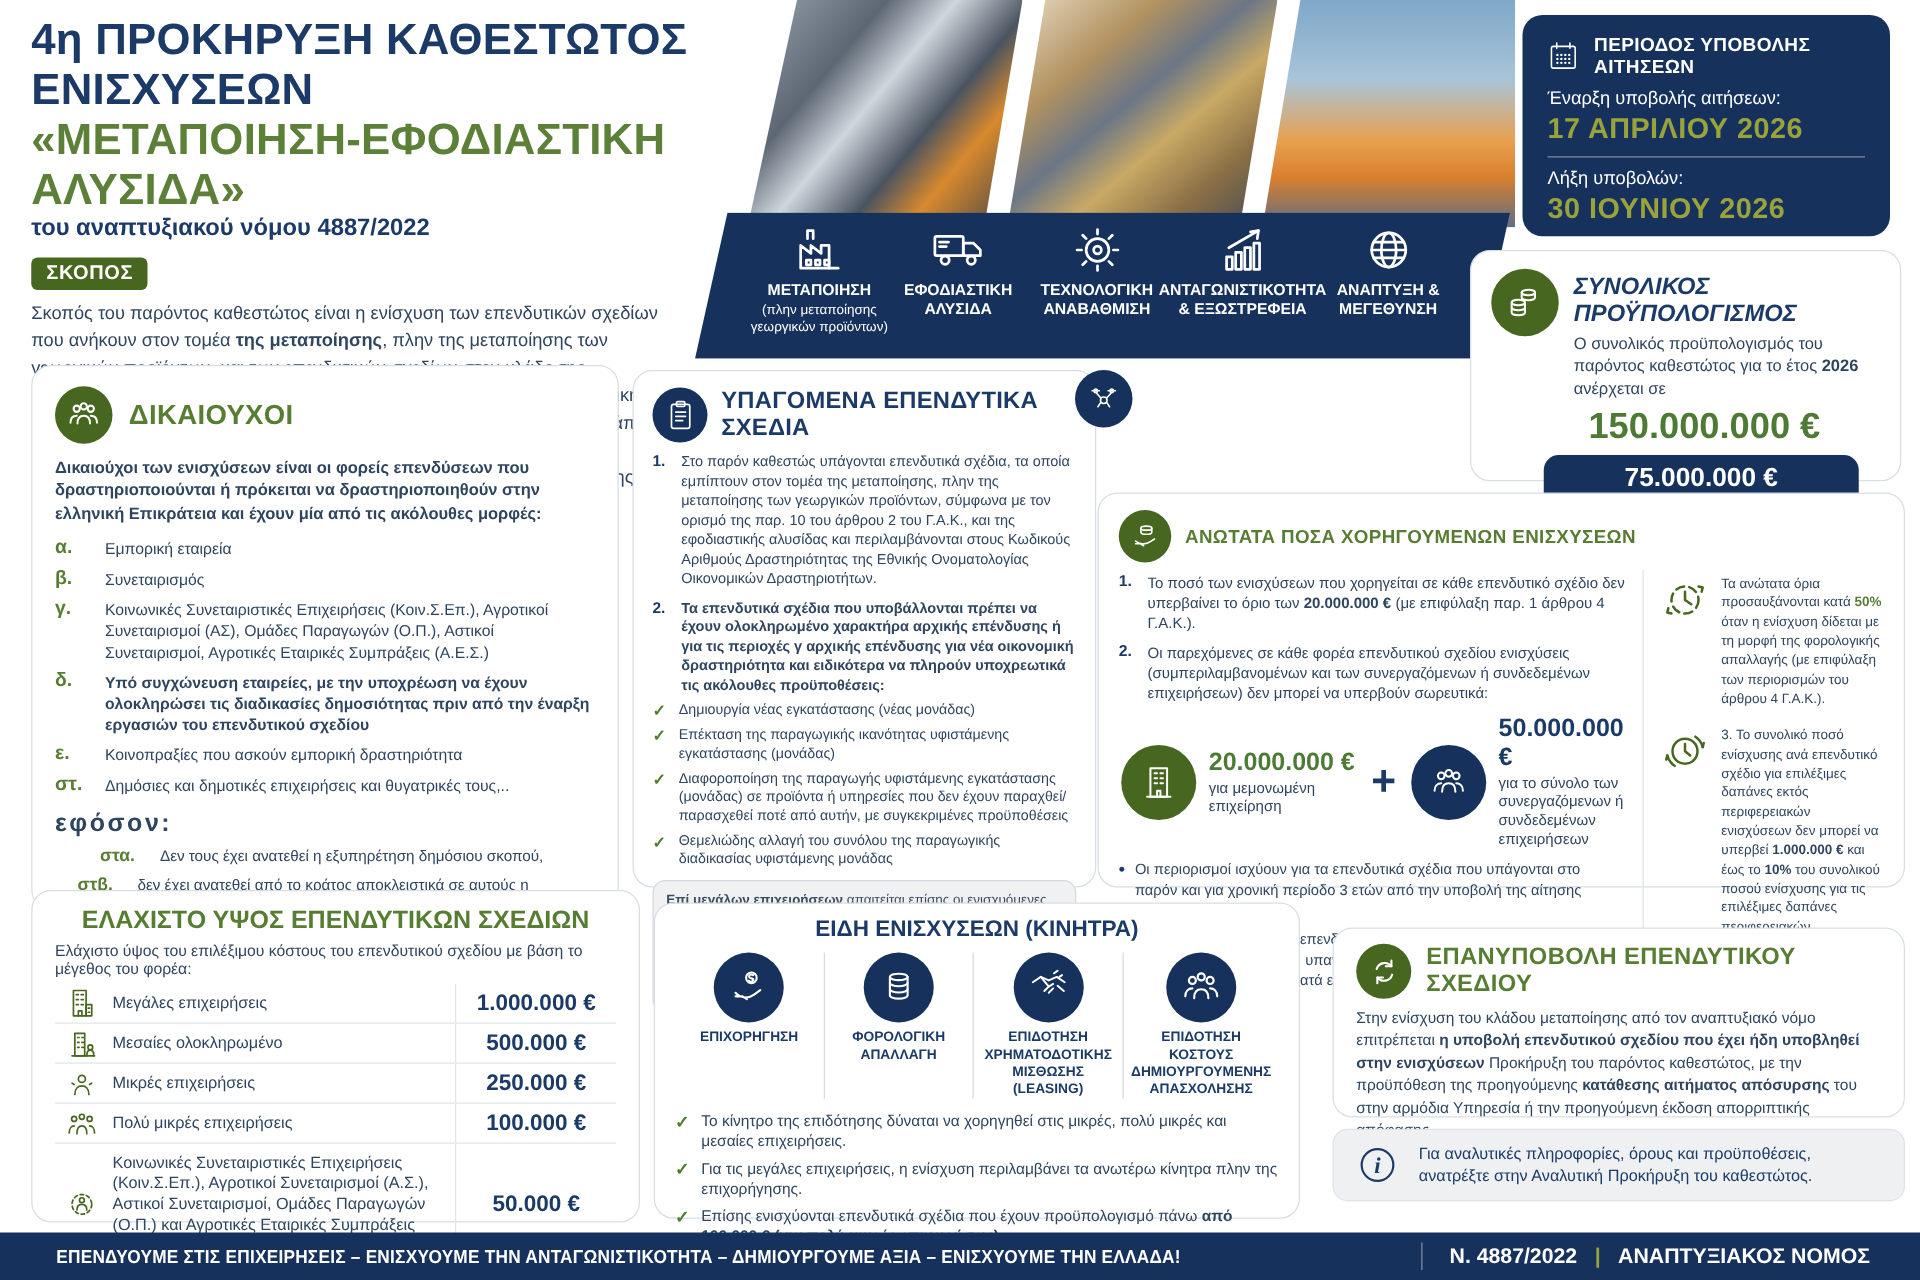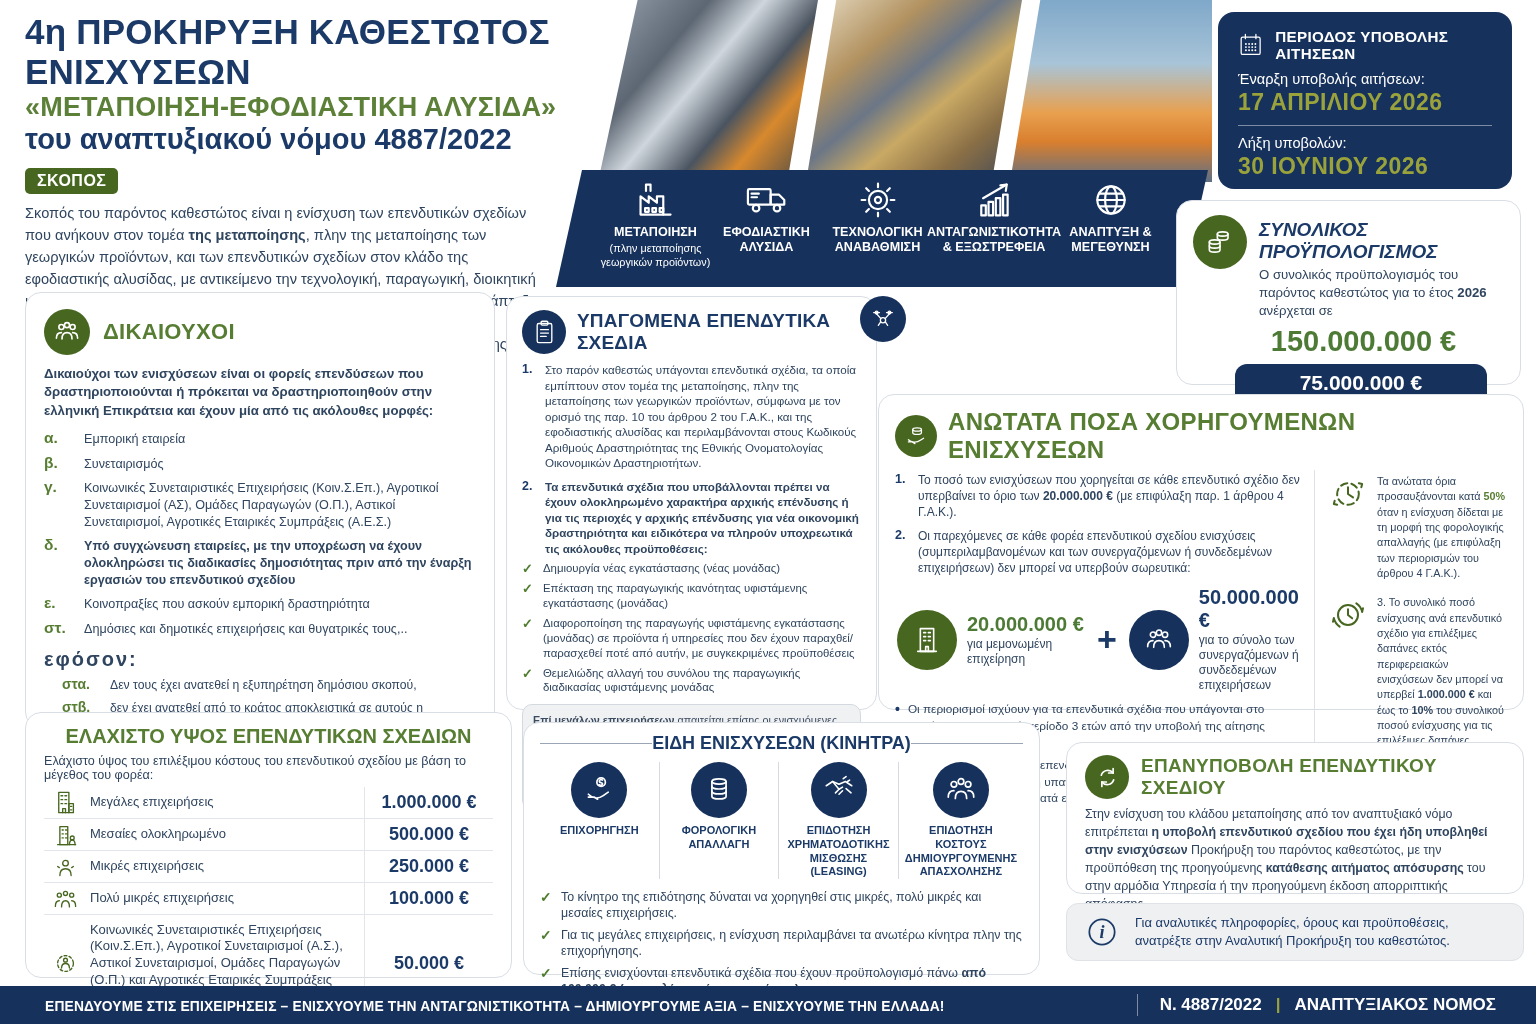--- a/index.html
+++ b/index.html
@@ -4,22 +4,22 @@
 <style>
   html,body{margin:0;padding:0;background:#e8eaed;}
   .page{position:relative;width:1536px;height:1024px;background:#ffffff;
         font-family:"Liberation Sans",sans-serif;overflow:hidden;margin:0 auto;}
   .abs{position:absolute;}
   b{font-weight:700;}
   .grn{color:#567d31;font-weight:700;}
 
   
   .t1{color:#1b3a68;font-weight:700;font-size:35px;letter-spacing:.2px;}
-  .t2{color:#5c8038;font-weight:700;font-size:27px;letter-spacing:.2px;}
-  .t3{color:#1b3a68;font-weight:700;font-size:29px;}
+  .t2{color:#5c8038;font-weight:700;font-size:35px;letter-spacing:.2px;}
+  .t3{color:#1b3a68;font-weight:700;font-size:19px;}
   .badge{display:inline-block;background:#47661f;color:#fff;font-weight:700;font-size:16px;
          padding:4px 12px;border-radius:5px;letter-spacing:.5px;}
   .purpose{color:#2f455f;font-size:14.6px;line-height:1.5;width:520px;}
 
   
   .photo{position:absolute;top:0;height:182px;}
   .ph1{left:598px;width:220px;background:linear-gradient(130deg,#9aa5b1 0%,#5d6773 30%,#cfd6dd 45%,#4a5460 62%,#d8892d 75%,#343f4b 100%);
        clip-path:polygon(18% 0,100% 0,86% 100%,0 100%);}
   .ph2{left:806px;width:216px;background:linear-gradient(140deg,#e8ddc6 0%,#b29260 28%,#6b7686 45%,#c9a964 60%,#8a6f46 78%,#3c4656 100%);
        clip-path:polygon(14% 0,100% 0,86% 100%,0 100%);}
@@ -34,21 +34,21 @@
   .cat svg{width:44px;height:40px;flex:none;}
   .cat-label{color:#fff;font-weight:700;font-size:12.6px;line-height:1.22;margin-top:5px;}
   .cat-sub{color:#fff;font-size:10.8px;line-height:1.25;margin-top:2px;}
 
   
   .card{position:absolute;background:#fff;border:1.5px solid #d9dee5;border-radius:16px;box-sizing:border-box;}
   .darkbox{position:absolute;background:#16315c;border-radius:16px;box-sizing:border-box;color:#fff;}
   .circ{border-radius:50%;display:flex;align-items:center;justify-content:center;flex:none;}
   .circ.g{background:#47661f;}
   .circ.n{background:#16315c;}
-  .sec-h-g{color:#567d31;font-weight:700;font-size:24px;letter-spacing:.3px;}
+  .sec-h-g{color:#567d31;font-weight:700;font-size:15px;letter-spacing:.3px;}
   .sec-h-n{color:#1b3a68;font-weight:700;font-size:19px;letter-spacing:.2px;}
   .body-txt{color:#2f455f;}
 
   
   .dates{left:1218px;top:12px;width:294px;height:177px;padding:16px 20px;}
   .dates-title{display:flex;align-items:center;gap:12px;font-weight:700;font-size:15.2px;letter-spacing:.3px;}
   .date-label{font-size:14.6px;margin-top:9px;}
   .date-val{color:#9aa23c;font-weight:700;font-size:23px;margin-top:2px;letter-spacing:.4px;}
   .dates hr{border:none;border-top:1px solid #7d8ca3;margin:9px 0 0 0;}
 
@@ -113,21 +113,21 @@
   .minb-sub{font-size:12.6px;margin-top:6px;}
   .mrow{display:flex;align-items:center;border-top:1px solid #e2e6ea;}
   .mrow:first-of-type{border-top:none;}
   .m-ic{width:42px;flex:none;display:flex;justify-content:center;}
   .m-label{flex:1;font-size:13px;line-height:1.3;color:#2f455f;padding:7px 6px 7px 4px;}
   .m-val{width:128px;flex:none;text-align:center;color:#1b3a68;font-weight:700;font-size:18px;
          border-left:1px solid #e2e6ea;align-self:stretch;display:flex;align-items:center;justify-content:center;}
 
   
   .aidt{left:523px;top:722px;width:517px;height:253px;padding:10px 16px;}
-  .aidt-titlerow{display:flex;align-items:center;gap:0;}
+  .aidt-titlerow{display:flex;align-items:center;gap:0;flex-direction:column;}
   .aidt-titlerow .line{flex:1;height:1px;background:#9aa6b6;}
   .aidt-title{color:#1b3a68;font-weight:700;font-size:18px;white-space:nowrap;}
   .types{display:flex;margin-top:8px;}
   .type{flex:1;display:flex;flex-direction:column;align-items:center;text-align:center;padding:0 6px;}
   .type + .type{border-left:1px solid #d5dae0;}
   .type-ic{width:56px;height:56px;}
   .type-label{color:#1b3a68;font-weight:700;font-size:11px;line-height:1.25;margin-top:6px;}
   .aidt .chk-txt{font-size:12.4px;line-height:1.32;}
   .aidt .chk{font-size:14px;}
 
@@ -307,21 +307,21 @@
     <div class="li-row">
       <span class="li-key">ε.</span>
       <span class="li-txt body-txt">Κοινοπραξίες που ασκούν εμπορική δραστηριότητα</span>
     </div>
     <div class="li-row">
       <span class="li-key">στ.</span>
       <span class="li-txt body-txt">Δημόσιες και δημοτικές επιχειρήσεις και θυγατρικές τους,..</span>
     </div>
 
     <div class="efoson">εφόσον:</div>
-    <div class="li-row" style="margin-left:18px;">
+    <div class="li-row" style="margin-left:36px;">
       <span class="cond-key">στα.</span>
       <span class="cond-txt body-txt">Δεν τους έχει ανατεθεί η εξυπηρέτηση δημόσιου σκοπού,</span>
     </div>
     <div class="li-row" style="margin-left:18px;">
       <span class="cond-key">στβ.</span>
       <span class="cond-txt body-txt">δεν έχει ανατεθεί από το κράτος αποκλειστικά σε αυτούς η προσφορά υπηρεσιών,</span>
     </div>
     <div class="li-row" style="margin-left:18px;">
       <span class="cond-key">στγ.</span>
       <span class="cond-txt body-txt">δεν επιχορηγείται η λειτουργία τους με δημόσιους πόρους για το διάστημα τήρησης των μακροχρόνιων υποχρεώσεων του άρθρου 25.</span>

